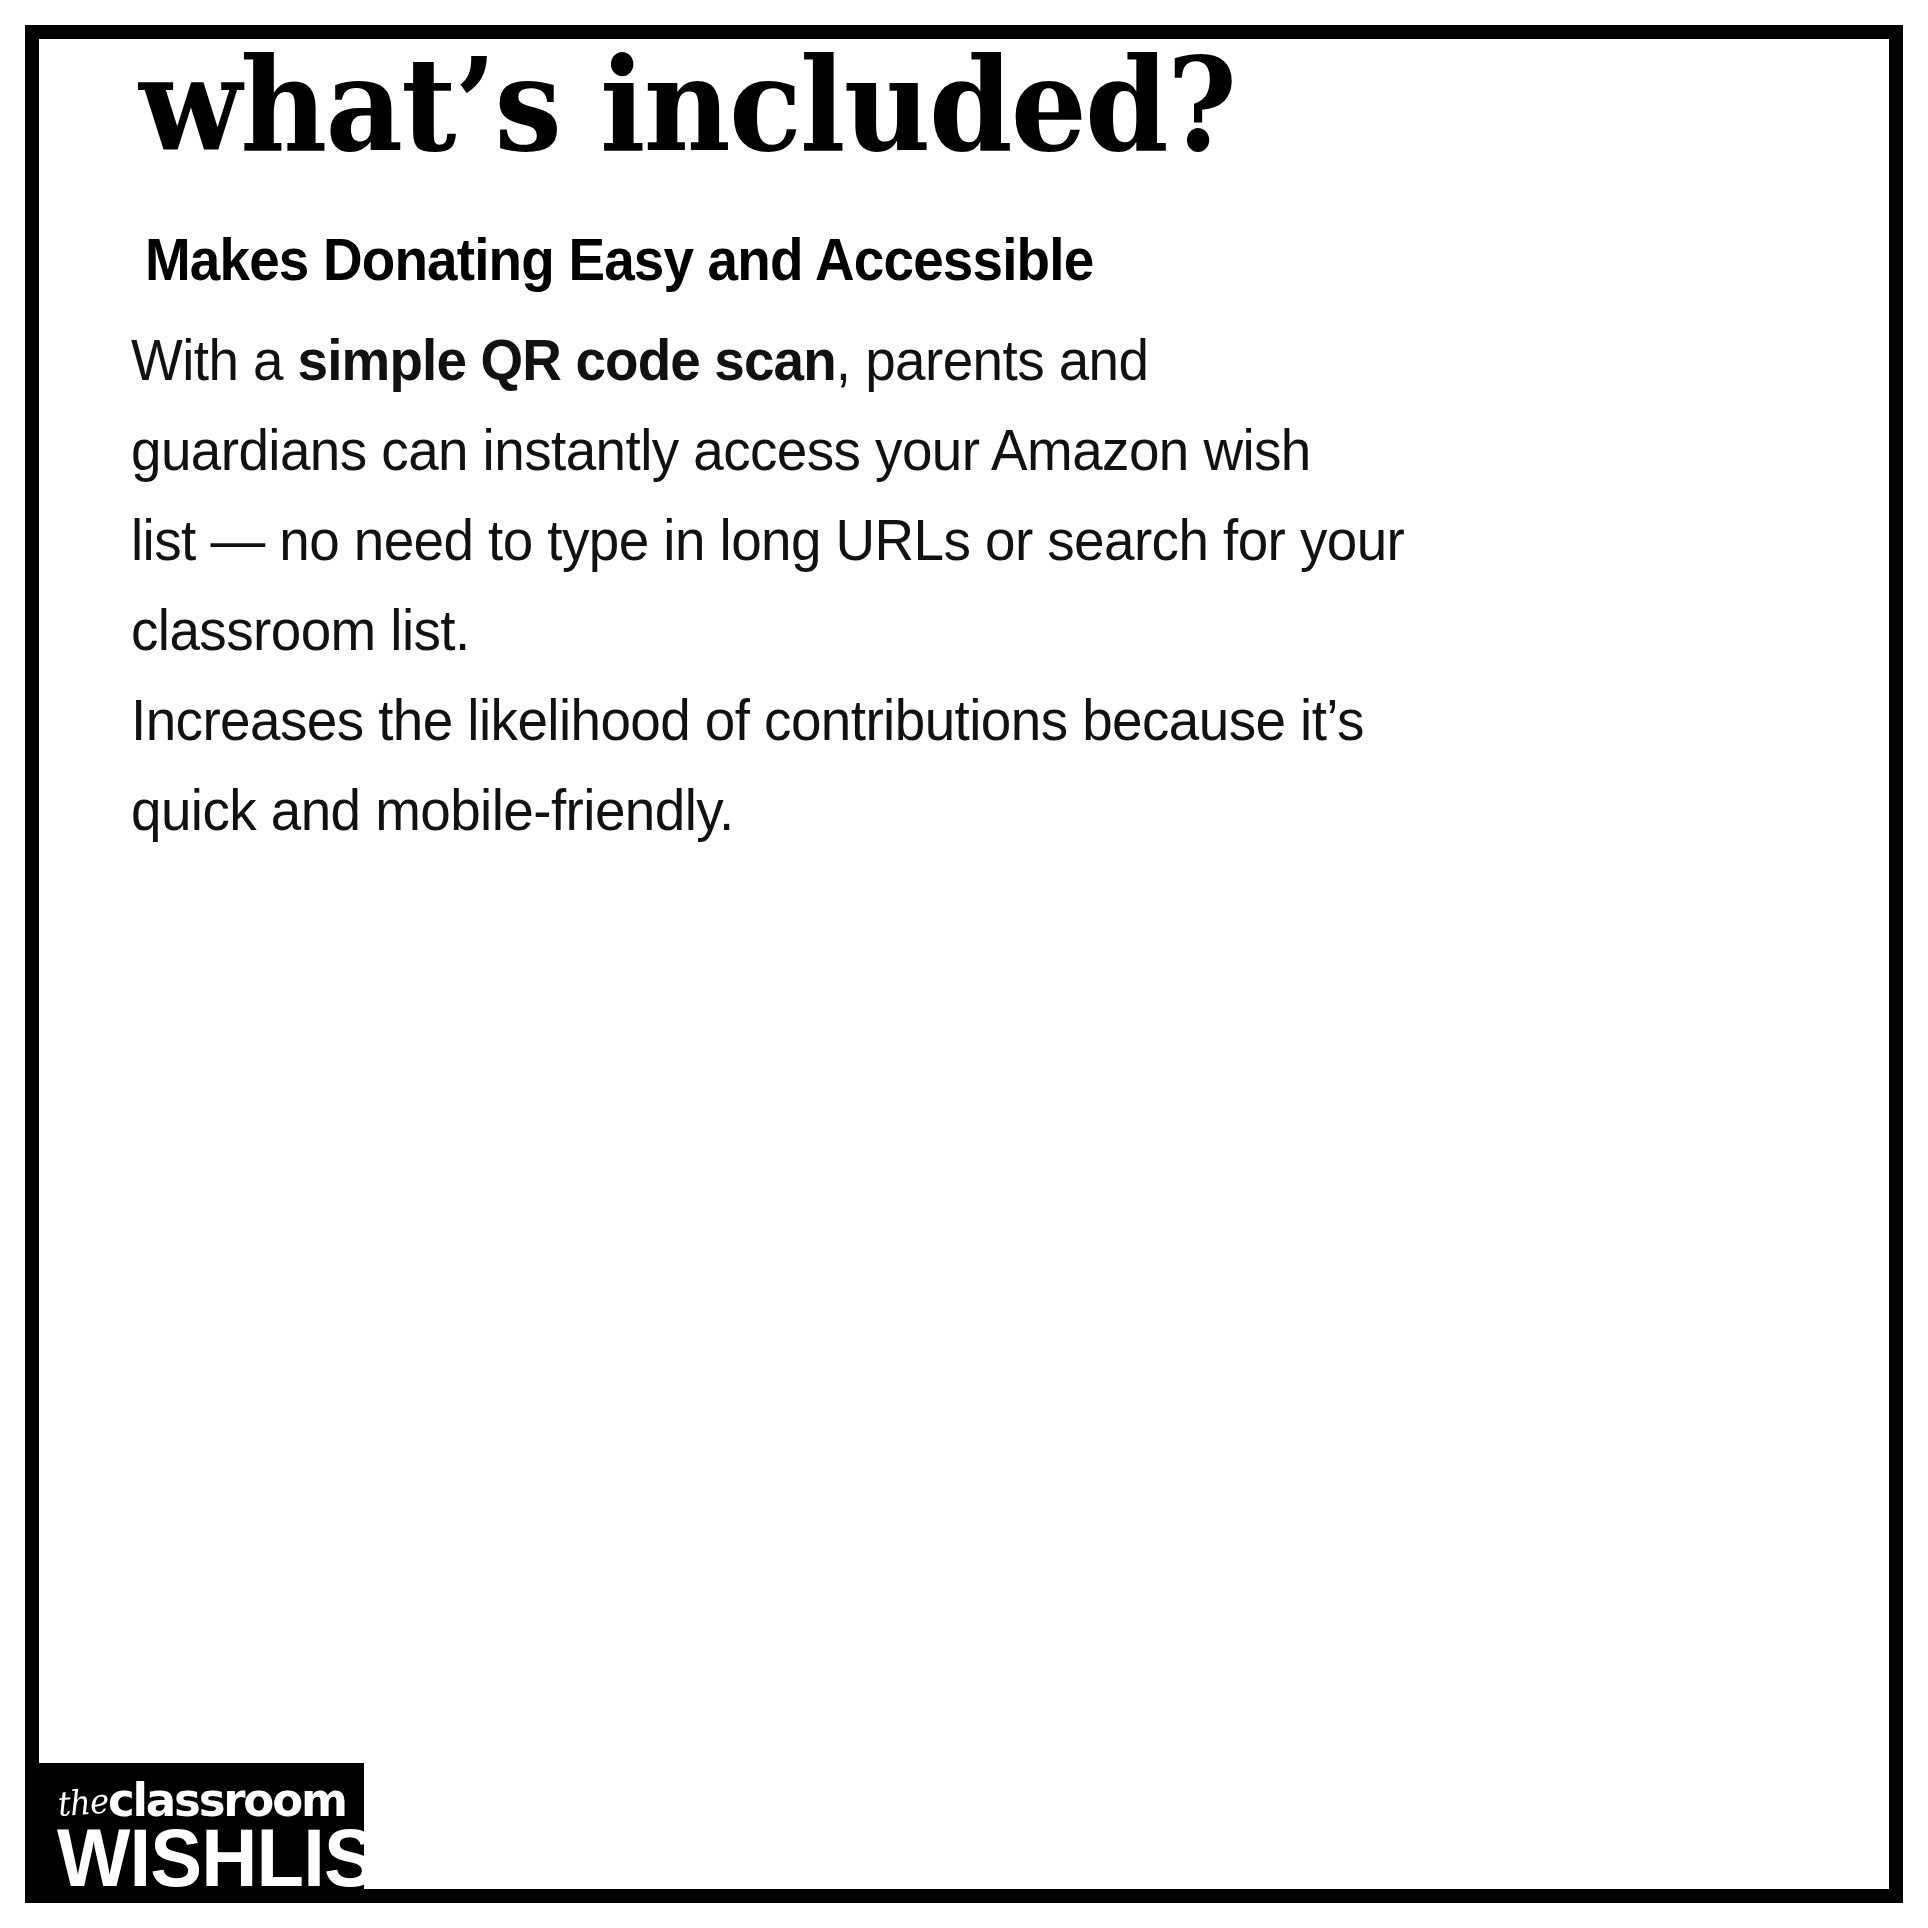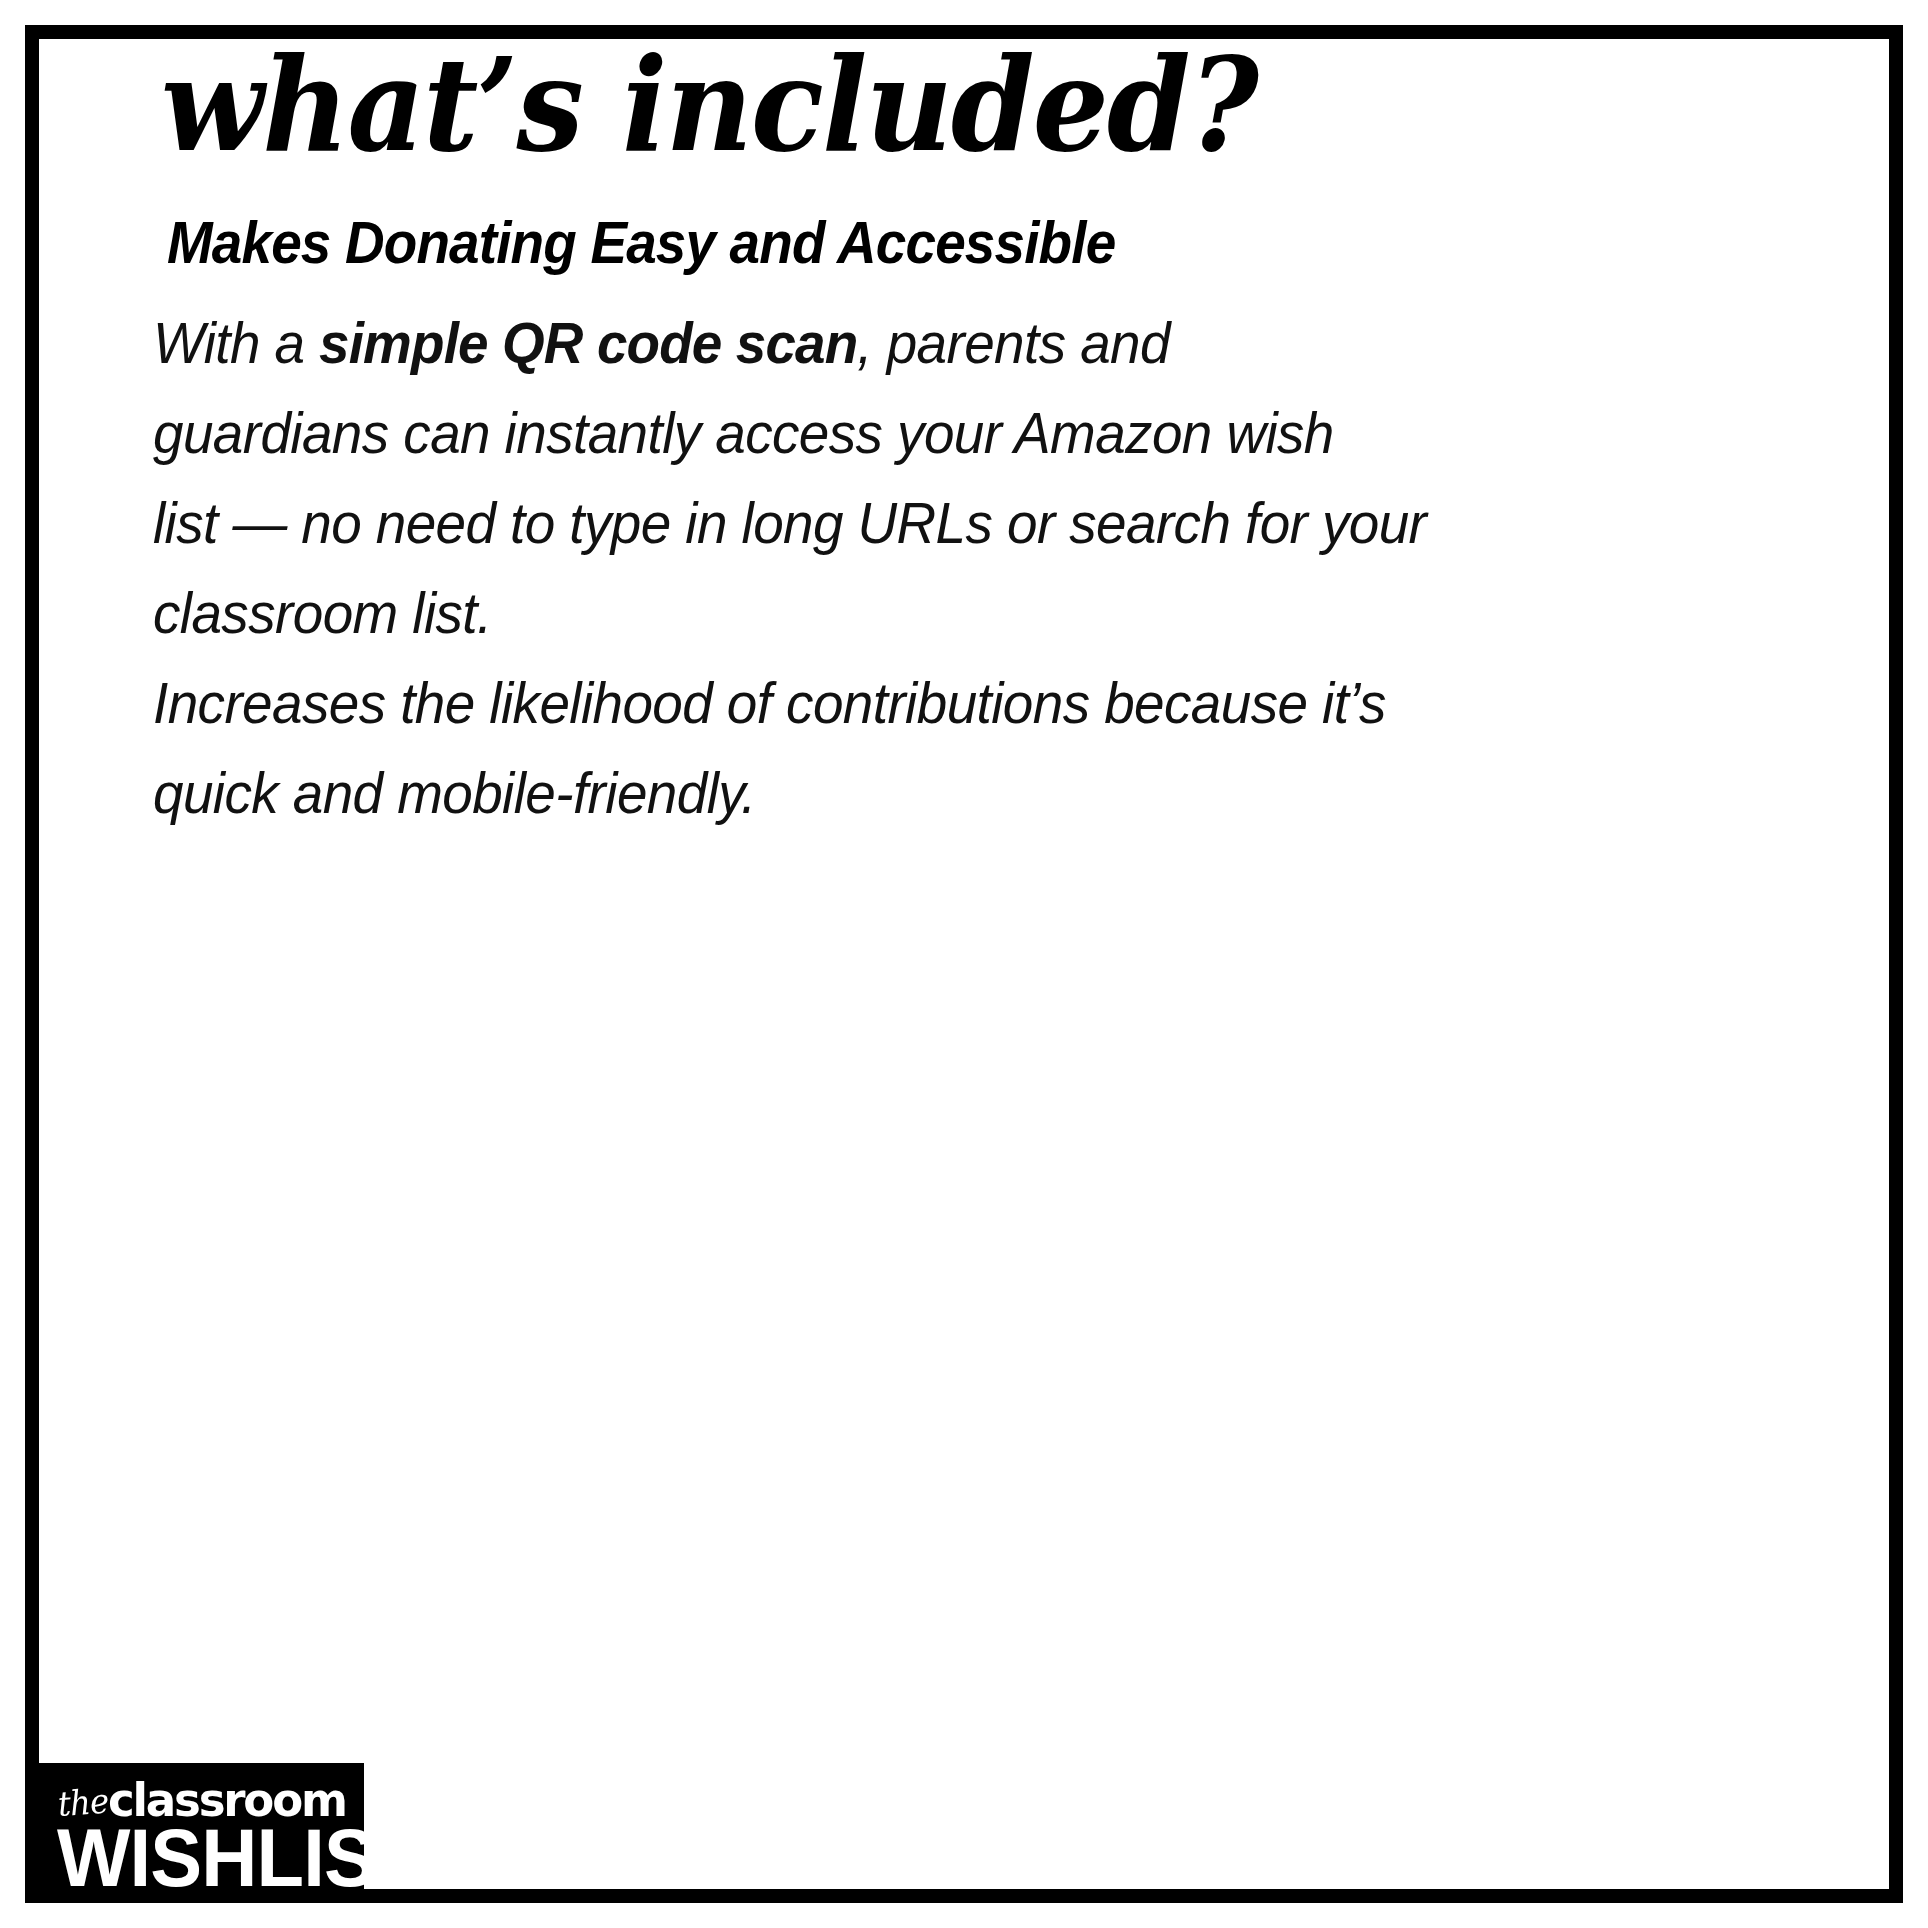--- a/index.html
+++ b/index.html
@@ -31,41 +31,40 @@
     top: 25.4px;
     width: 1878px;
     height: 1878px;
     border: 14px solid #000000;
     box-sizing: border-box;
   }
 
   
   .content {
     position: absolute;
-    left: 153px;
+    left: 131px;
     top: 40px;
     width: 1751px;
-    font-style: italic;
   }
 
   .flyer-title {
     font-family: "DejaVu Serif", "Liberation Serif", serif;
     font-weight: 700;
     font-size: 130px;
     line-height: 1.0;
     letter-spacing: -1.9px;
     color: #000000;
     margin: 0 0 0 7.5px;
     transform: scaleX(0.92);
     transform-origin: left center;
     white-space: nowrap;
   }
 
   .body-block {
-    margin-top: 44px;
+    margin-top: 61px;
     width: 1638px;
   }
 
   .section-heading {
     font-family: "Liberation Sans", sans-serif;
     font-weight: 700;
     font-size: 59px;
     line-height: 1.0;
     letter-spacing: -0.9px;
     color: #000000;

